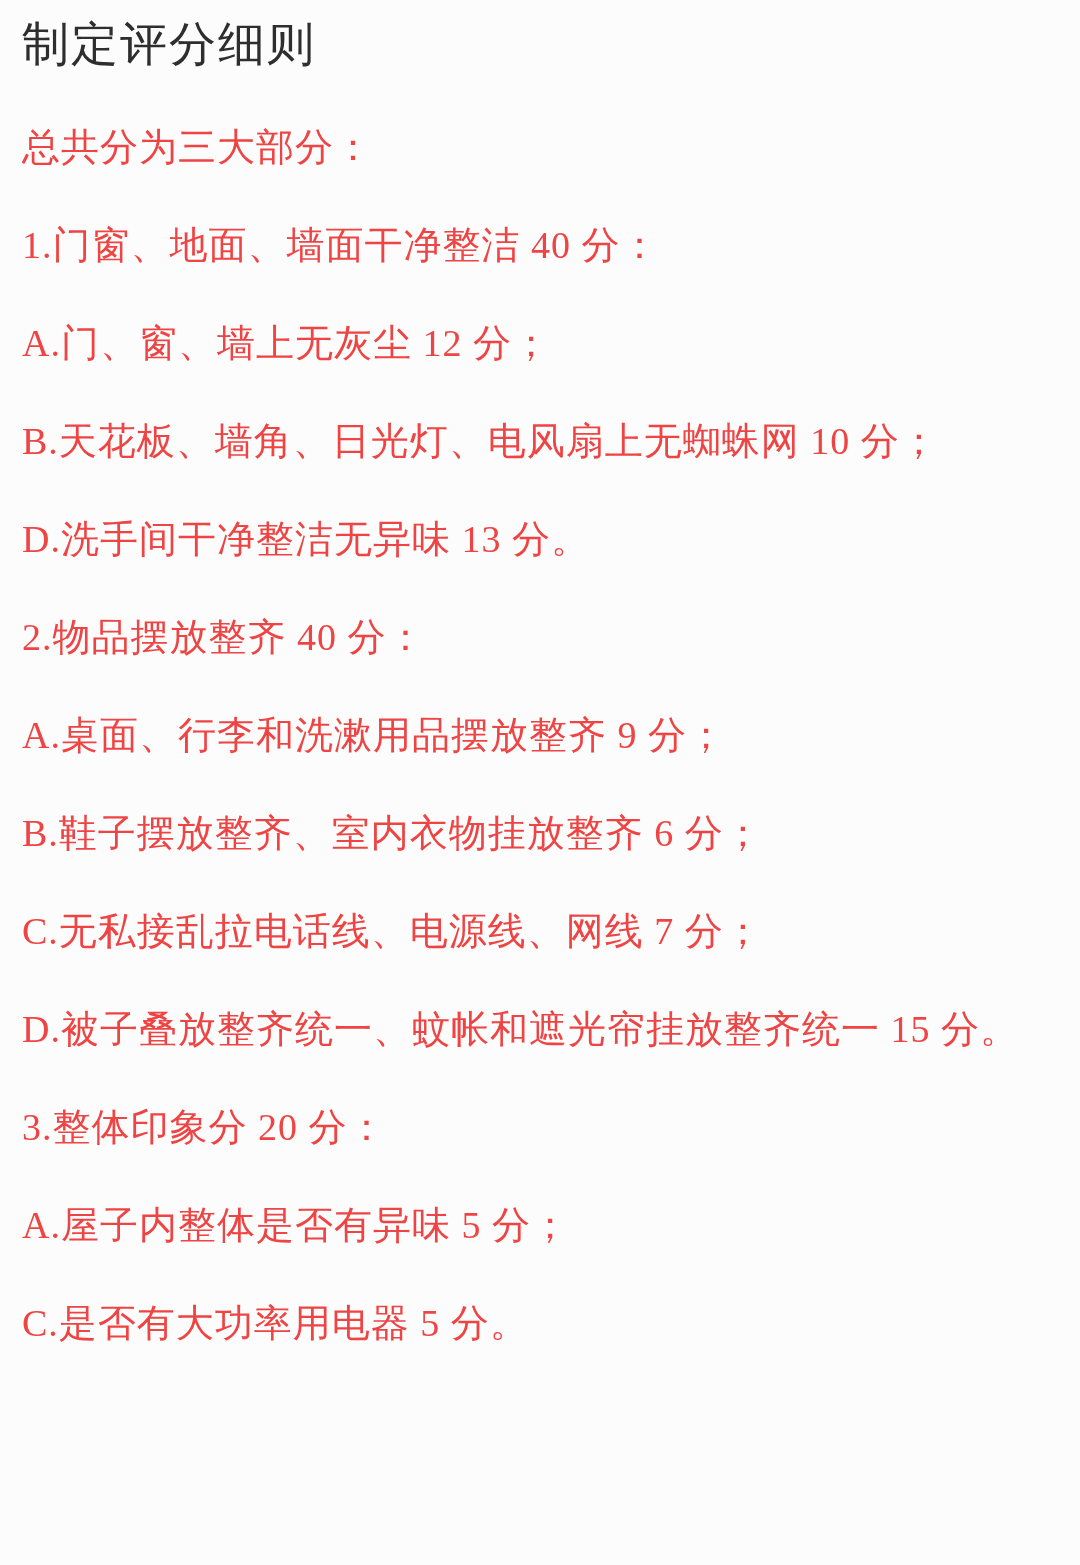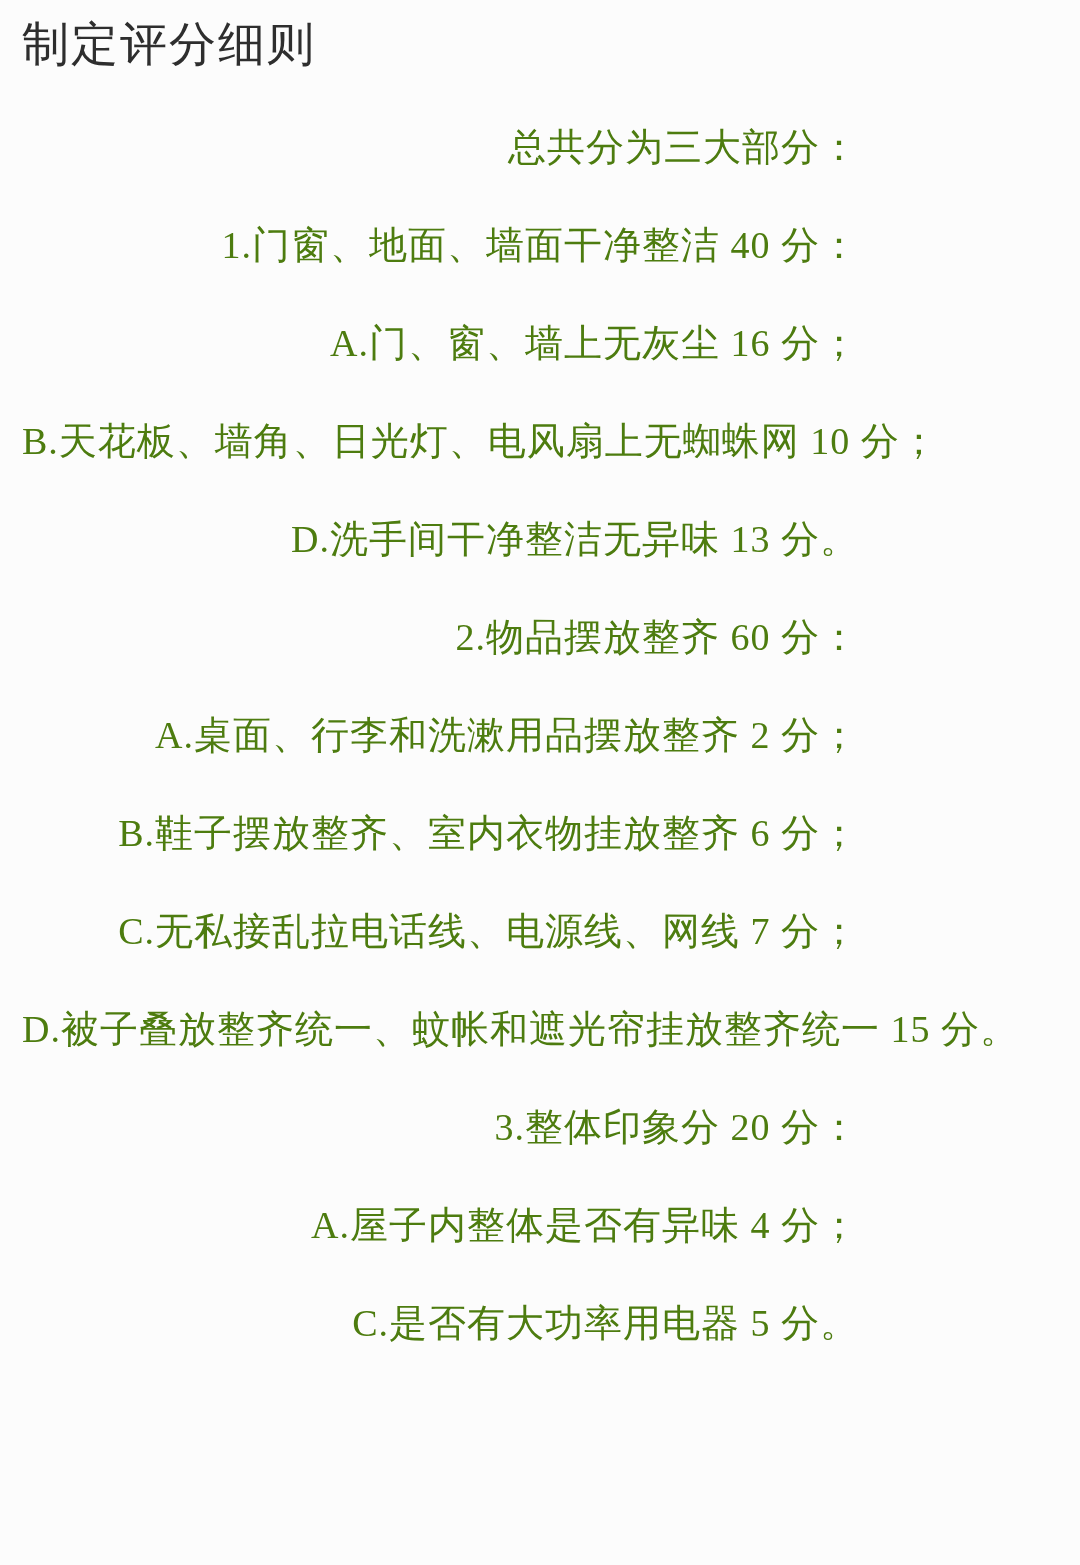--- a/index.html
+++ b/index.html
@@ -24,47 +24,46 @@
     line-height: 56px;
     font-weight: 400;
     color: #2e2e2e;
     margin: 0 0 53px 0;
     letter-spacing: 2px;
     white-space: nowrap;
   }
   .doc-line {
     font-size: 38px;
     line-height: 44px;
-    color: #4d7c0f;
+    color: #ef4444;
     margin: 0 0 54px 0;
     letter-spacing: 1px;
     white-space: nowrap;
-    text-align: right;
   }
   .doc-line:last-child {
     margin-bottom: 9px;
   }
 </style>
 </head>
 <body>
 
 <div class="doc">
 
   <h1 class="doc-title">制定评分细则</h1>
 
   <p class="doc-line">总共分为三大部分：</p>
 
   <p class="doc-line">1.门窗、地面、墙面干净整洁 40 分：</p>
-  <p class="doc-line">A.门、窗、墙上无灰尘 16 分；</p>
+  <p class="doc-line">A.门、窗、墙上无灰尘 12 分；</p>
   <p class="doc-line">B.天花板、墙角、日光灯、电风扇上无蜘蛛网 10 分；</p>
   <p class="doc-line">D.洗手间干净整洁无异味 13 分。</p>
 
-  <p class="doc-line">2.物品摆放整齐 60 分：</p>
-  <p class="doc-line">A.桌面、行李和洗漱用品摆放整齐 2 分；</p>
+  <p class="doc-line">2.物品摆放整齐 40 分：</p>
+  <p class="doc-line">A.桌面、行李和洗漱用品摆放整齐 9 分；</p>
   <p class="doc-line">B.鞋子摆放整齐、室内衣物挂放整齐 6 分；</p>
   <p class="doc-line">C.无私接乱拉电话线、电源线、网线 7 分；</p>
   <p class="doc-line">D.被子叠放整齐统一、蚊帐和遮光帘挂放整齐统一 15 分。</p>
 
   <p class="doc-line">3.整体印象分 20 分：</p>
-  <p class="doc-line">A.屋子内整体是否有异味 4 分；</p>
+  <p class="doc-line">A.屋子内整体是否有异味 5 分；</p>
   <p class="doc-line">C.是否有大功率用电器 5 分。</p>
 
 </div>
 
 </body></html>

